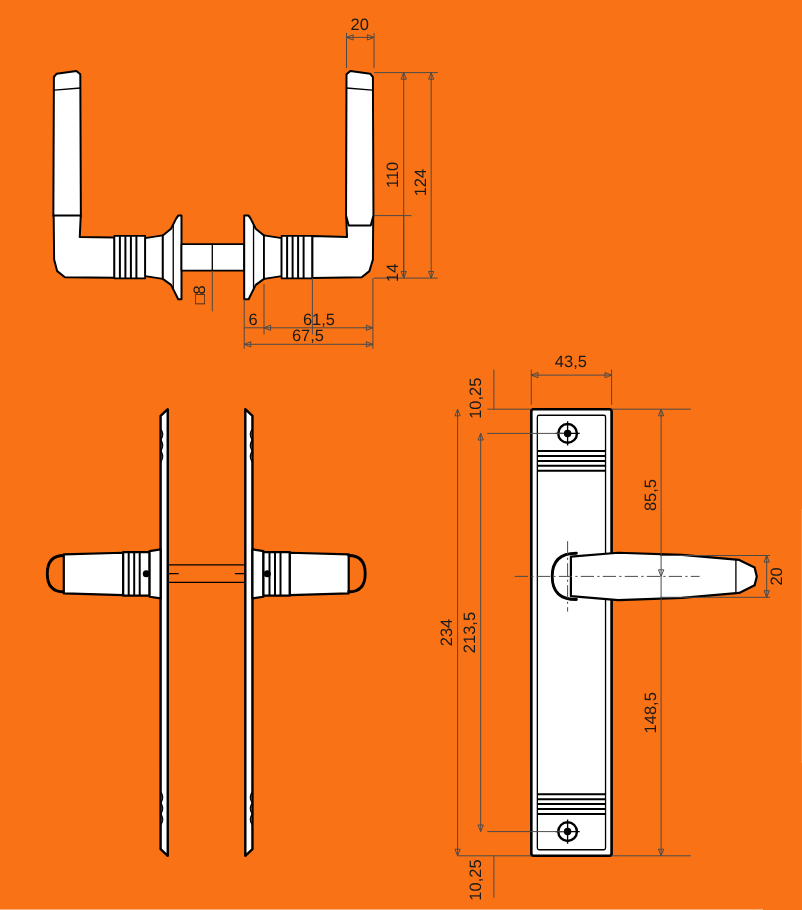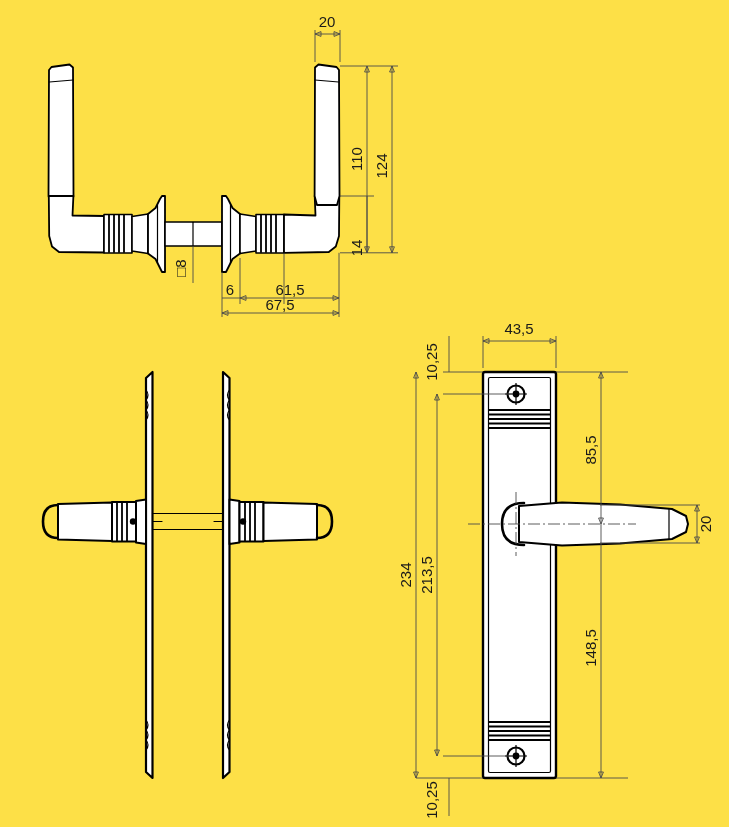--- a/index.html
+++ b/index.html
@@ -11,21 +11,21 @@
     width: 729px;
     height: 827px;
     font-family: "Liberation Sans", sans-serif;
     color: #1a1a1a;
     overflow: hidden;
   }
   #drawing-root {
     position: relative;
     width: 729px;
     height: 827px;
-    background: #fde047;
+    background: #f97316;
   }
   svg.sheet {
     display: block;
     width: 729px;
     height: 827px;
   }
   .dim-text {
     font-family: "Liberation Sans", sans-serif;
     font-size: 15px;
     fill: #1a1a1a;

